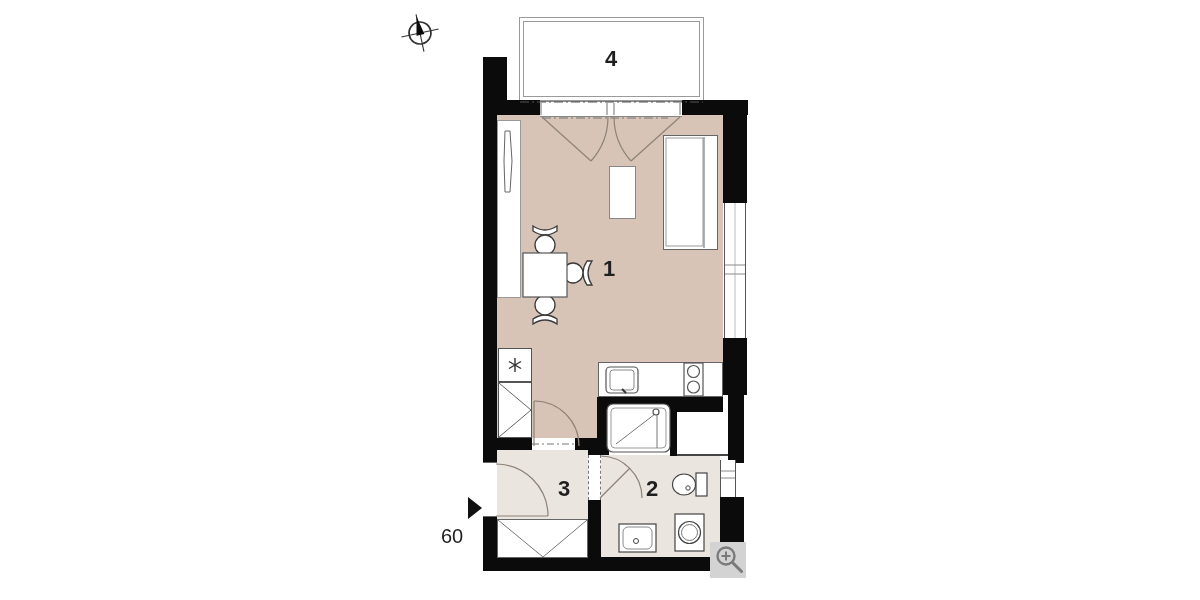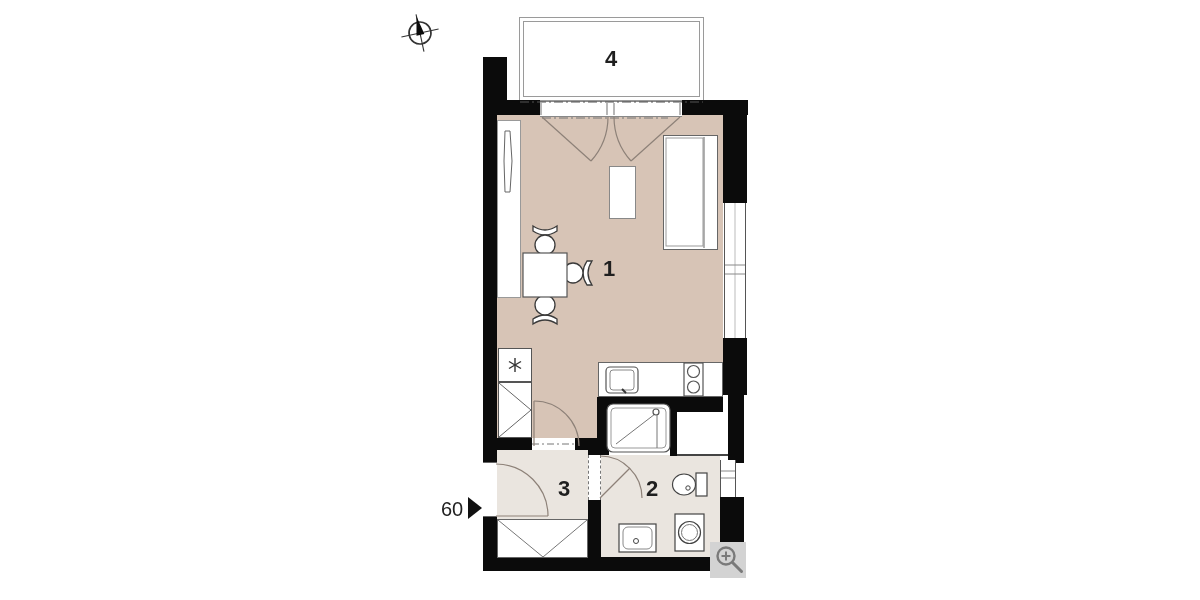--- a/index.html
+++ b/index.html
@@ -63,21 +63,21 @@
   <div class="box" style="left:609px;top:166px;width:27px;height:53px;border-color:#888;"></div>
   <div class="box" style="left:598px;top:362px;width:125px;height:35px;border-color:#666;"></div>
   <div class="box" style="left:498px;top:348px;width:34px;height:34px;border-color:#555;"></div>
   <div class="box" style="left:498px;top:382px;width:34px;height:56px;border-color:#555;"></div>
   <div class="box" style="left:497px;top:519px;width:91px;height:39px;border-color:#666;"></div>
 
   <div class="room-label" style="left:603px;top:258px;">1</div>
   <div class="room-label" style="left:646px;top:478px;">2</div>
   <div class="room-label" style="left:558px;top:478px;">3</div>
   <div class="room-label" style="left:605px;top:48px;">4</div>
-  <div class="scale-label" style="left:441px;top:499px;">60</div>
+  <div class="scale-label" style="left:441px;top:526px;">60</div>
 
   <button class="zoom-btn" aria-label="zoom"></button>
 
   <svg class="overlay" width="1200" height="600" viewBox="0 0 1200 600">
     <defs>
       <g id="chair">
         <path d="M -12,-15 Q 0,-7 12,-15 L 12,-10 Q 0,-2 -12,-10 Z" fill="#fff" stroke="#3a3a3a" stroke-width="1.3"></path>
         <ellipse cx="0" cy="4" rx="10" ry="10" fill="#fff" stroke="#3a3a3a" stroke-width="1.3"></ellipse>
       </g>
     </defs>

